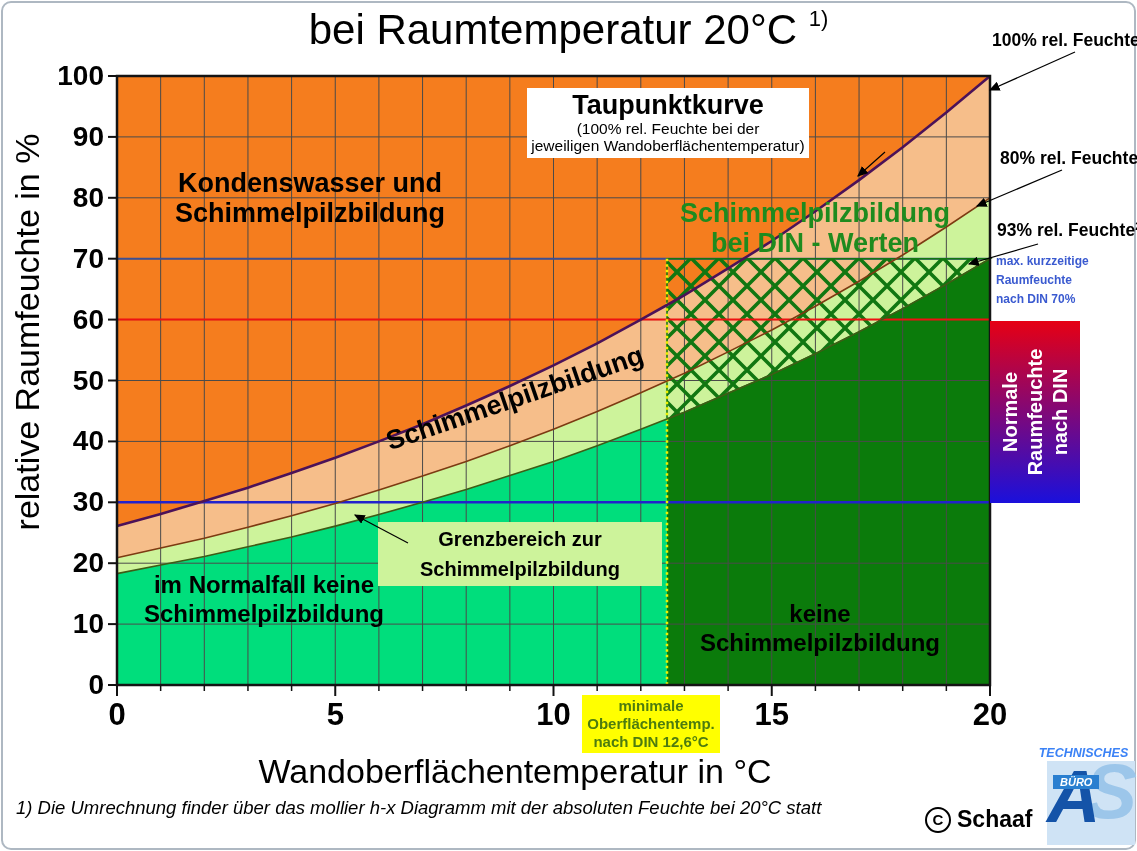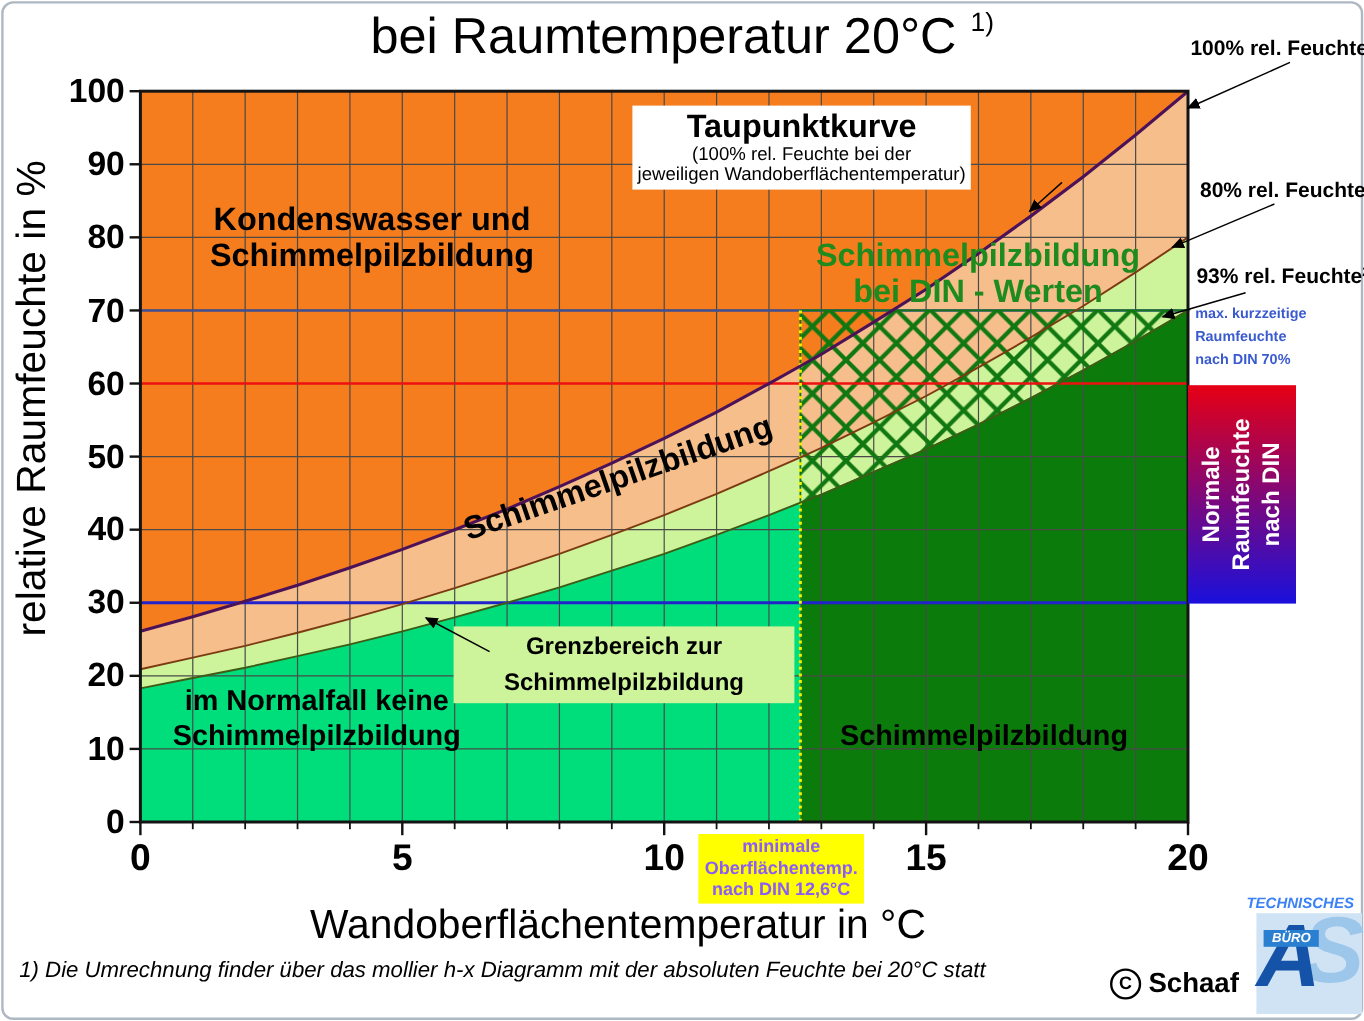--- a/index.html
+++ b/index.html
@@ -177,20 +177,21 @@
     <div>Grenzbereich zur</div>
     <div>Schimmelpilzbildung</div>
   </div>
 
   <div class="abs region-label" id="lbl-normalfall">
     <div>im Normalfall keine</div>
     <div>Schimmelpilzbildung</div>
   </div>
 
   <div class="abs region-label" id="lbl-keine">
+    <div>keine</div>
     <div>Schimmelpilzbildung</div>
   </div>
 
   <div class="abs curve-label" id="lbl-c100">
     <span>100% rel. Feuchte</span>
   </div>
   <div class="abs curve-label" id="lbl-c80">
     <span>80% rel. Feuchte</span>
   </div>
   <div class="abs curve-label" id="lbl-c70">
@@ -204,21 +205,21 @@
   </div>
 
   <div class="abs" id="grad-box" style="background: linear-gradient(rgb(230, 0, 20), rgb(26, 16, 220));">
     <div class="grad-text">
       <div>Normale</div>
       <div>Raumfeuchte</div>
       <div>nach DIN</div>
     </div>
   </div>
 
-  <div class="abs" id="yellow-note" style="background: rgb(255, 255, 0); color: #8b5cf6;">
+  <div class="abs" id="yellow-note" style="background: rgb(255, 255, 0); color: #4d7c0f;">
     <div>minimale</div>
     <div>Oberflächentemp.</div>
     <div>nach DIN 12,6°C</div>
   </div>
 
   <div class="abs footnote" id="footnote-1">1) Die Umrechnung finder über das mollier h-x Diagramm mit der absoluten Feuchte bei 20°C statt</div>
 
   <div class="abs" id="credit">
     <span class="c-circle">C</span>
     <span class="c-name">Schaaf</span>

